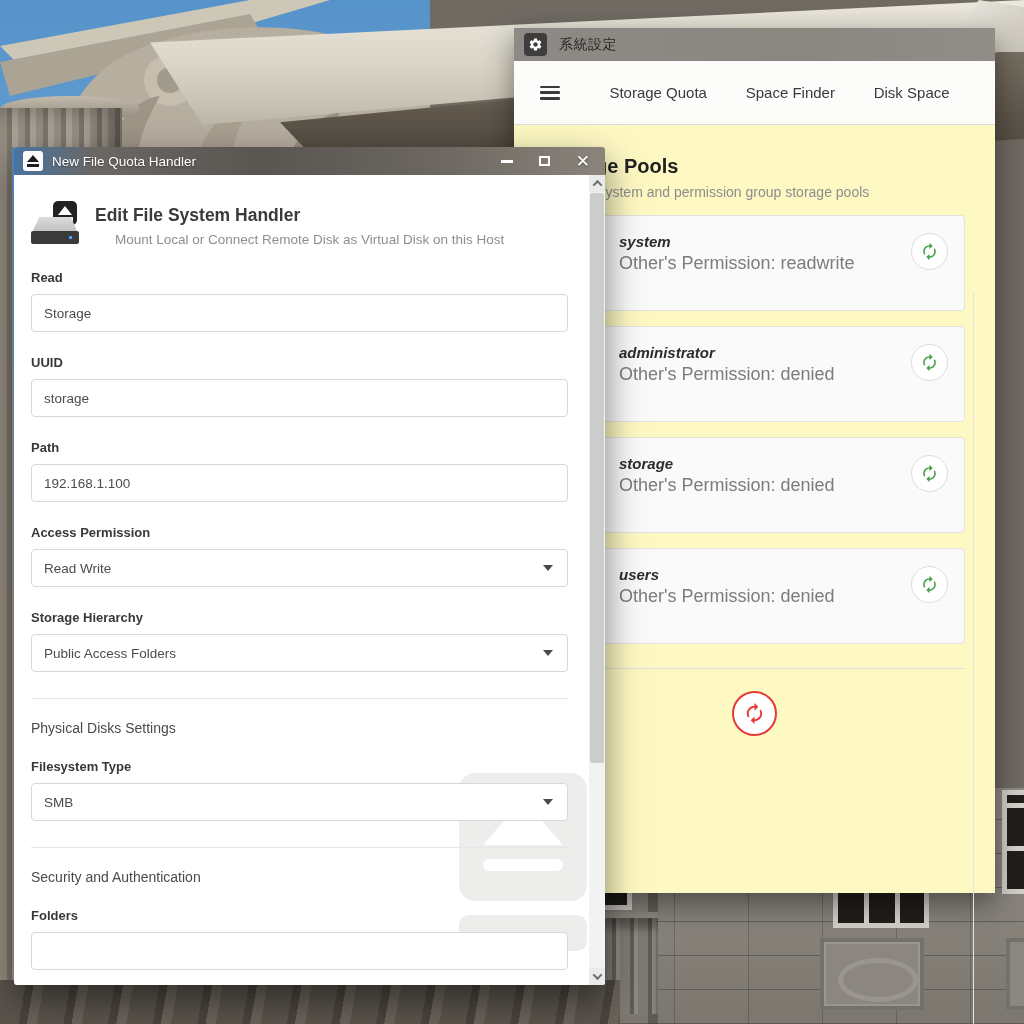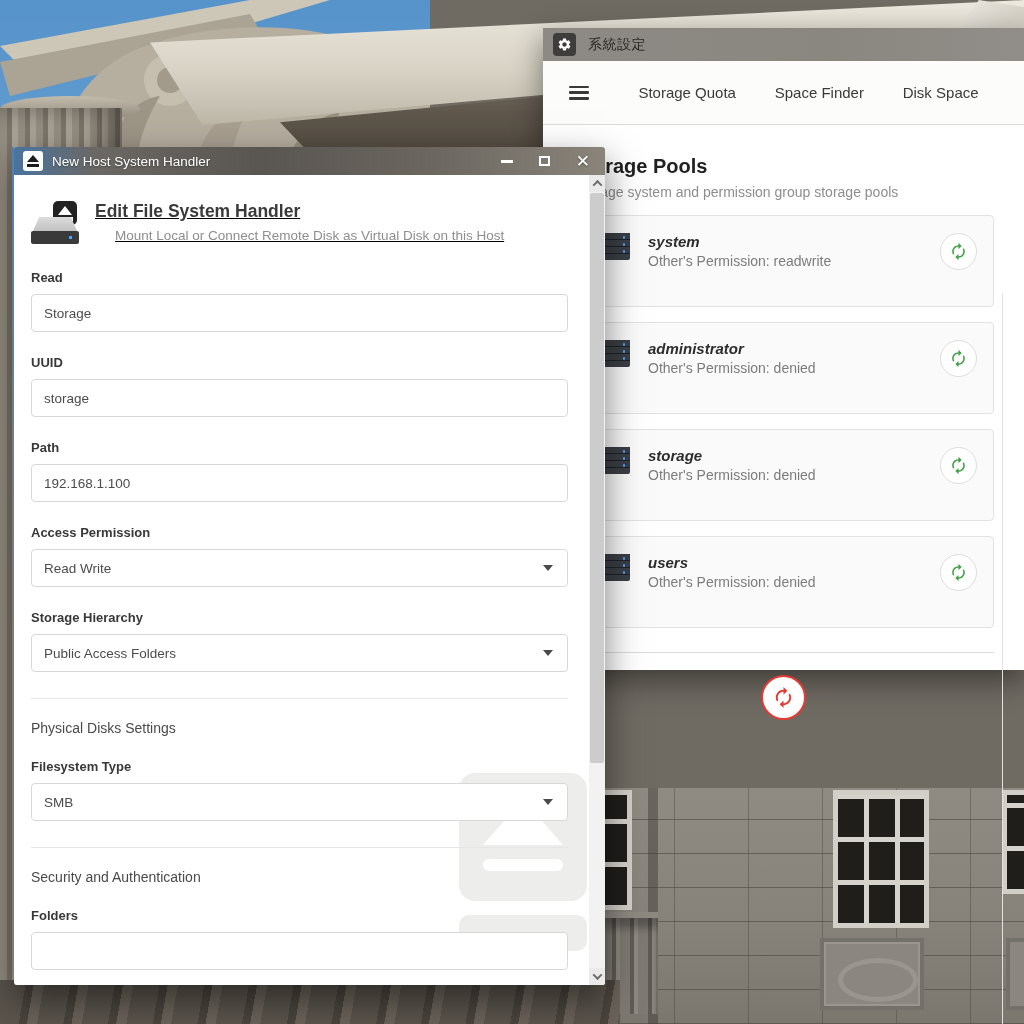--- a/index.html
+++ b/index.html
@@ -45,28 +45,28 @@
             background:#8b8780; border:4px solid #74706a; box-shadow:inset 0 0 0 2px #9a968f; }
   .relief::after { content:""; position:absolute; left:14px; top:16px; width:70px; height:34px;
                    border-radius:50%; border:5px solid #9d9991; opacity:.8; }
   .relief2 { position:absolute; left:1006px; top:938px; width:18px; height:72px;
              background:#8b8780; border:4px solid #74706a; border-right:none; }
   .baluster-row { position:absolute; left:602px; top:918px; width:56px; height:96px;
                   background:repeating-linear-gradient(90deg,#7e7a73 0 10px,#5f5b55 10px 14px,#8d8981 14px 18px);
                   box-shadow:0 -6px 0 #8d8981, inset 0 10px 8px rgba(0,0,0,.3); }
 
   
-  .settings { position:absolute; left:543px; top:28px; width:481px; height:642px; z-index:10;
+  .settings { position:absolute; left:514px; top:28px; width:481px; height:865px; z-index:10;
               box-shadow:0 10px 28px rgba(0,0,0,.45); }
   .settings-titlebar { height:33px; background:linear-gradient(90deg,#8d8984 0%,#8a8680 60%,#918d88 100%);
                        display:flex; align-items:center; gap:12px; padding:0 10px; }
   .gear-badge { width:23px; height:23px; border-radius:4px; background:#3e3d3b;
                 display:flex; align-items:center; justify-content:center; }
   .settings-title { font-size:14px; color:#2b2926; letter-spacing:.5px; }
-  .settings-body { position:absolute; top:33px; left:0; right:0; bottom:0; background:#ffffff; }
+  .settings-body { position:absolute; top:33px; left:0; right:0; bottom:0; background:#fef9c3; }
   .navbar { height:64px; display:flex; align-items:center; padding:0 26px;
             background:#fcfcfb; border-bottom:1px solid #dcdcda; }
   .hamburger { width:20px; height:14px; display:flex; flex-direction:column; justify-content:space-between; cursor:pointer; }
   .hamburger i { display:block; height:2.5px; background:#3a3a3a; border-radius:1px; }
   .nav-tabs { flex:1; display:flex; justify-content:space-around; padding-left:30px; }
   .nav-tab { font-size:15px; color:#3a3a3a; cursor:pointer; white-space:nowrap; }
   .settings-content { position:relative; padding:30px 30px 0 30px; }
   .scroll-line { position:absolute; right:21px; top:168px; bottom:-520px; width:1px; background:#e2e2e0; }
   .pools-title { font-size:20px; font-weight:bold; color:#212121; }
   .pools-sub { font-size:14px; color:#8d8d8d; margin-top:6px; }
@@ -75,21 +75,21 @@
   .pool-card:first-of-type { margin-top:26px; }
   .server-icon { width:40px; flex:0 0 40px; }
   .server-top { height:9px; background:linear-gradient(180deg,#e4e4e4,#c6c6c6);
                 clip-path:polygon(12% 0,88% 0,100% 100%,0 100%); }
   .server-body { height:27px; background:#3a3f45; border-radius:0 0 2px 2px;
                  display:flex; flex-direction:column; justify-content:space-evenly; }
   .server-body i { display:block; height:1px; background:#1e2226; position:relative; }
   .server-body b { position:absolute; right:5px; top:-3px; width:2.5px; height:2.5px; background:#4da3ff; border-radius:50%; }
   .pool-info { flex:1; }
   .pool-name { font-size:15px; font-weight:bold; color:#2d2d2d;font-style:italic; }
-  .pool-perm { font-size:14px; color:#7c7c7c; margin-top:3px; }
+  .pool-perm { font-size:18px; color:#7c7c7c; margin-top:3px; }
   .pool-refresh { width:37px; height:37px; border-radius:50%; background:#fff; border:1px solid #ddd;
                   display:flex; align-items:center; justify-content:center; cursor:pointer; flex:0 0 37px; }
   .pools-divider { height:1px; background:#ddd; margin:24px 0 0 0; }
   .big-refresh-wrap { display:flex; justify-content:center; margin-top:22px; }
   .big-refresh { width:45px; height:45px; border-radius:50%; background:#fff; border:2px solid #e53935;
                  display:flex; align-items:center; justify-content:center; cursor:pointer; }
 
   
   .dialog { position:absolute; left:14px; top:147px; width:591px; height:838px; z-index:20;
             box-shadow:0 14px 34px rgba(0,0,0,.5); }
@@ -118,21 +118,21 @@
   .dlg-scrollbar { position:absolute; right:0; top:0; bottom:0; width:16px; background:#f2f2f2; }
   .sb-btn { position:absolute; left:0; width:16px; height:17px; background:#eaeaea;
             display:flex; align-items:center; justify-content:center; cursor:pointer; }
   .sb-up { top:0; } .sb-down { bottom:0; }
   .chev { width:7px; height:7px; border-right:2px solid #6c6c6c; border-bottom:2px solid #6c6c6c; }
   .chev-up { transform:rotate(-135deg) translate(-1px,-1px); }
   .chev-down { transform:rotate(45deg) translate(-1px,-1px); }
   .sb-thumb { position:absolute; left:1px; top:18px; width:14px; height:570px; background:#ccc; border-radius:2px; cursor:grab; }
 
   .dlg-content { position:absolute; left:17px; right:37px; top:0; }
-  .dlg-header { display:flex; gap:16px; align-items:flex-start; margin-top:26px;text-decoration:underline; }
+  .dlg-header { display:flex; gap:16px; align-items:flex-end; margin-top:26px; }
   .drive-icon { width:48px; height:46px; position:relative; flex:0 0 48px; }
   .drive-top { position:absolute; left:2px; top:16px; width:44px; height:14px;
                background:linear-gradient(180deg,#dcdcdc,#c2c2c2); clip-path:polygon(14% 0,86% 0,100% 100%,0 100%); }
   .drive-front { position:absolute; left:0px; top:30px; width:48px; height:13px; background:#3a3a3a; border-radius:2px; }
   .drive-front i { position:absolute; right:7px; top:5px; width:3px; height:3px; background:#4da3ff; }
   .drive-badge { position:absolute; left:22px; top:0px; width:24px; height:24px; background:#222; border-radius:5px; }
   .drive-badge i { position:absolute; left:4.5px; top:5px; width:0; height:0;
                    border-left:7.5px solid transparent; border-right:7.5px solid transparent; border-bottom:9px solid #fff; }
   .drive-badge b { position:absolute; left:4.5px; top:16px; width:15px; height:3.5px; background:#fff; }
   .dlg-title { font-size:17.5px; font-weight:bold; color:#3a3a3a; }
@@ -328,21 +328,21 @@
     </div>
   </div>
 </div>
 
 <div class="dialog">
   <div class="dialog-titlebar">
     <span class="eject-badge">
         <i></i>
         <b></b>
       </span>
-    <span class="dialog-title">New Host System Handler</span>
+    <span class="dialog-title">New File Quota Handler</span>
     <span class="win-btns">
       <span class="btn-min"></span>
       <span class="btn-max"></span>
       <span class="btn-close">✕</span>
     </span>
   </div>
   <div class="dialog-body">
     <div class="watermark">
       <span class="wm-square"></span>
         <span class="wm-tri"></span>

